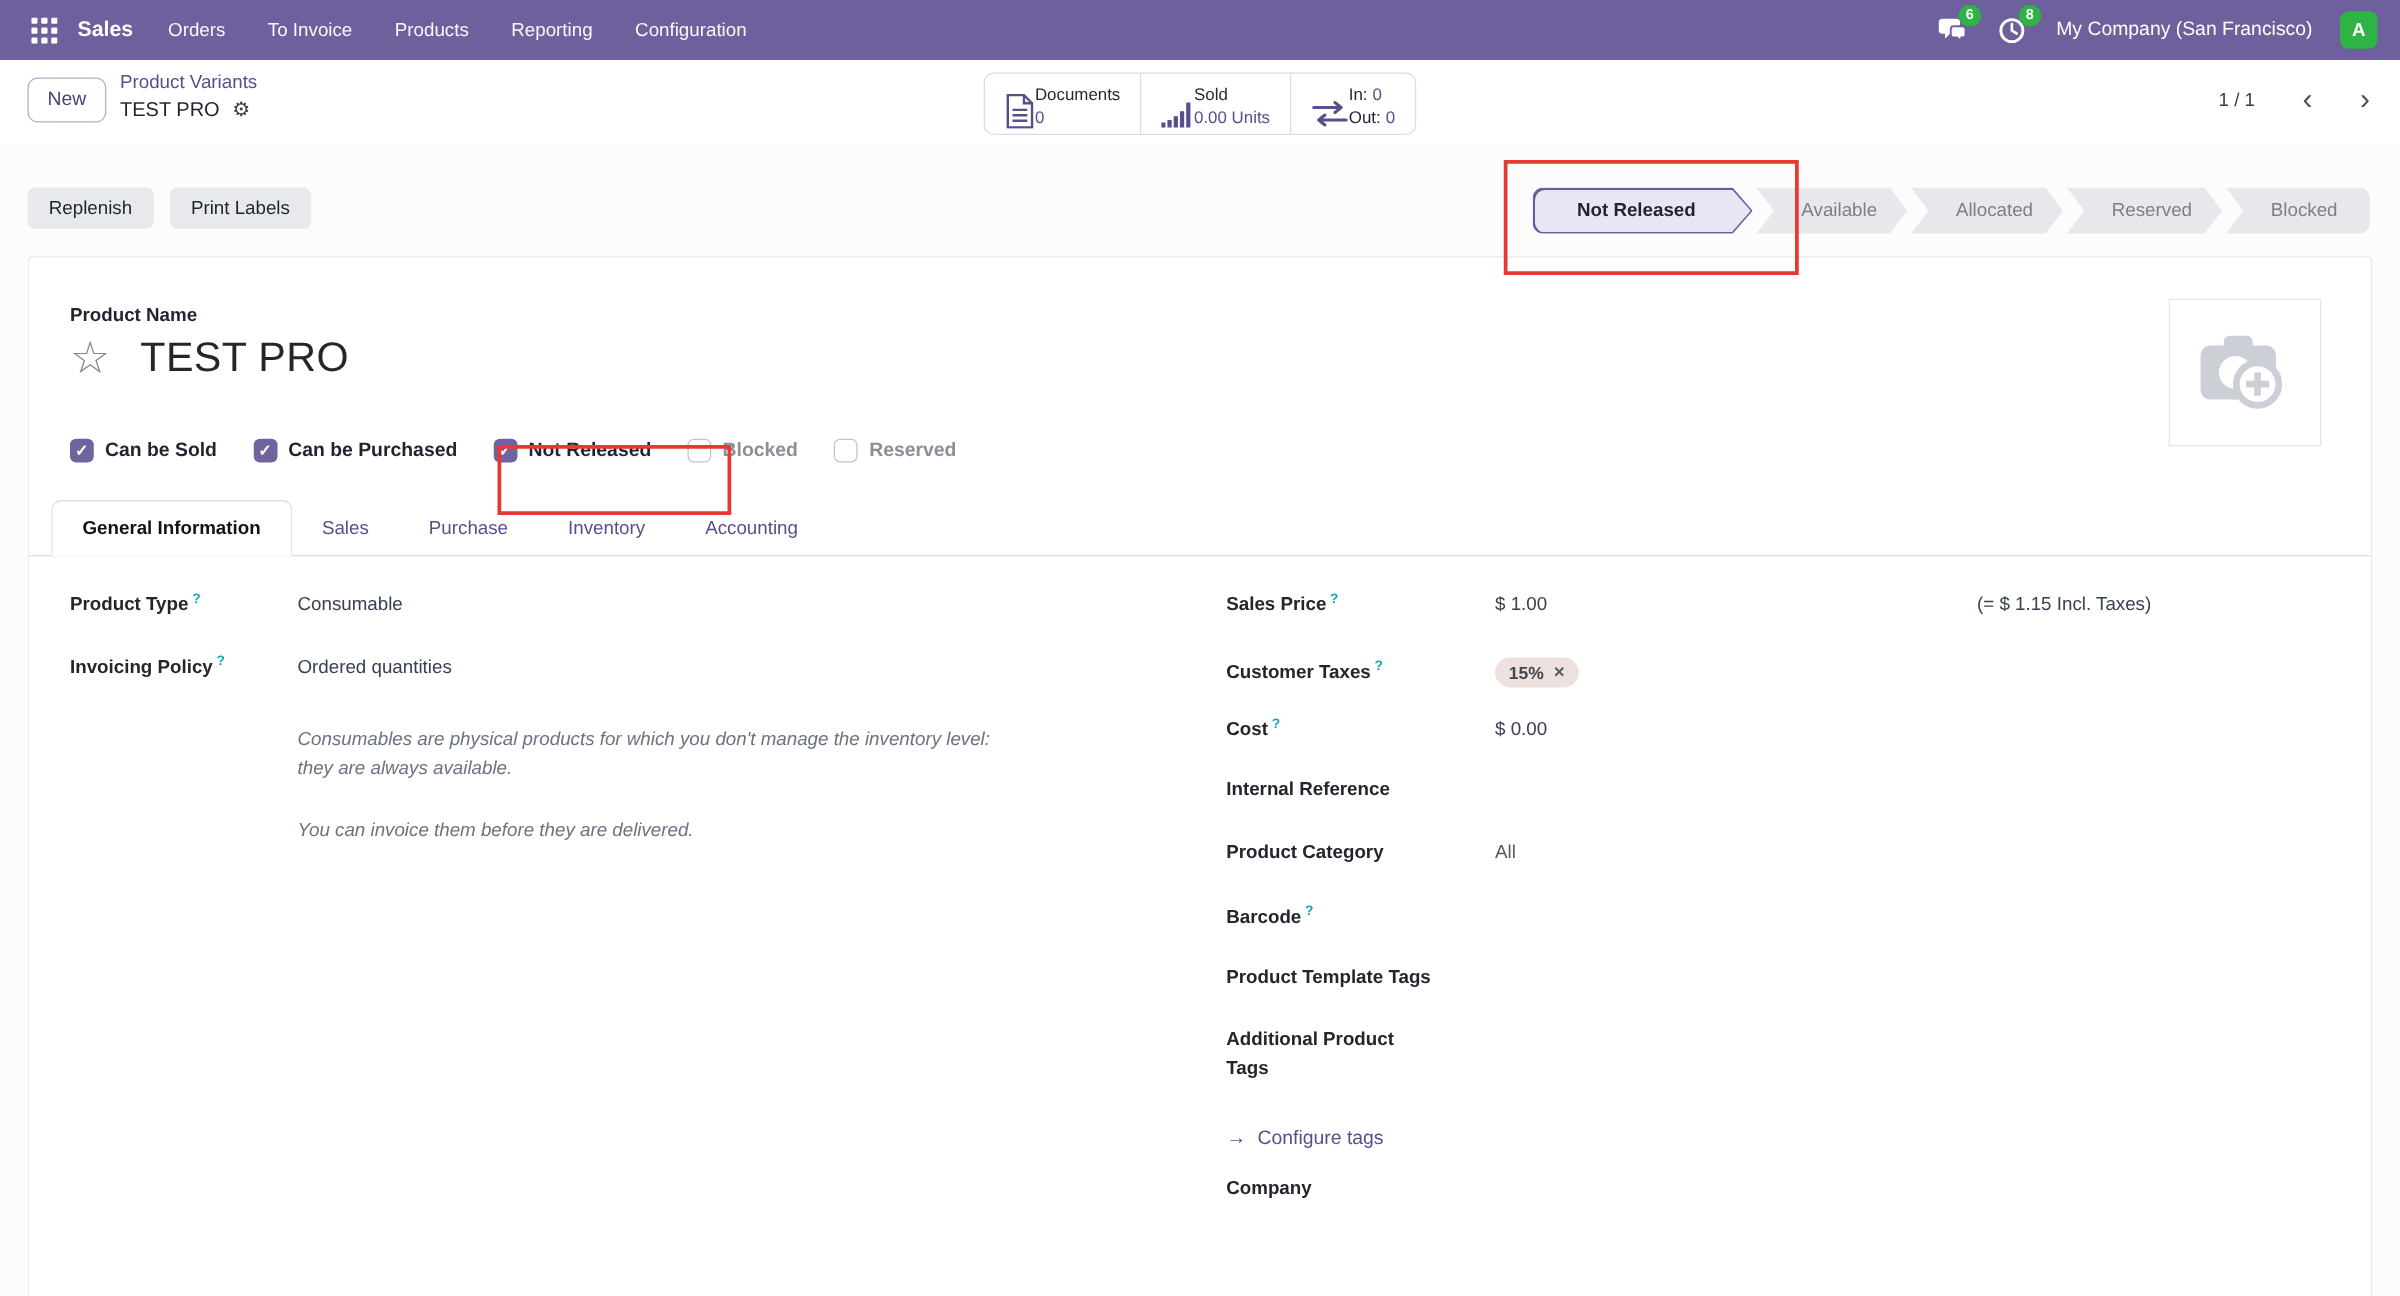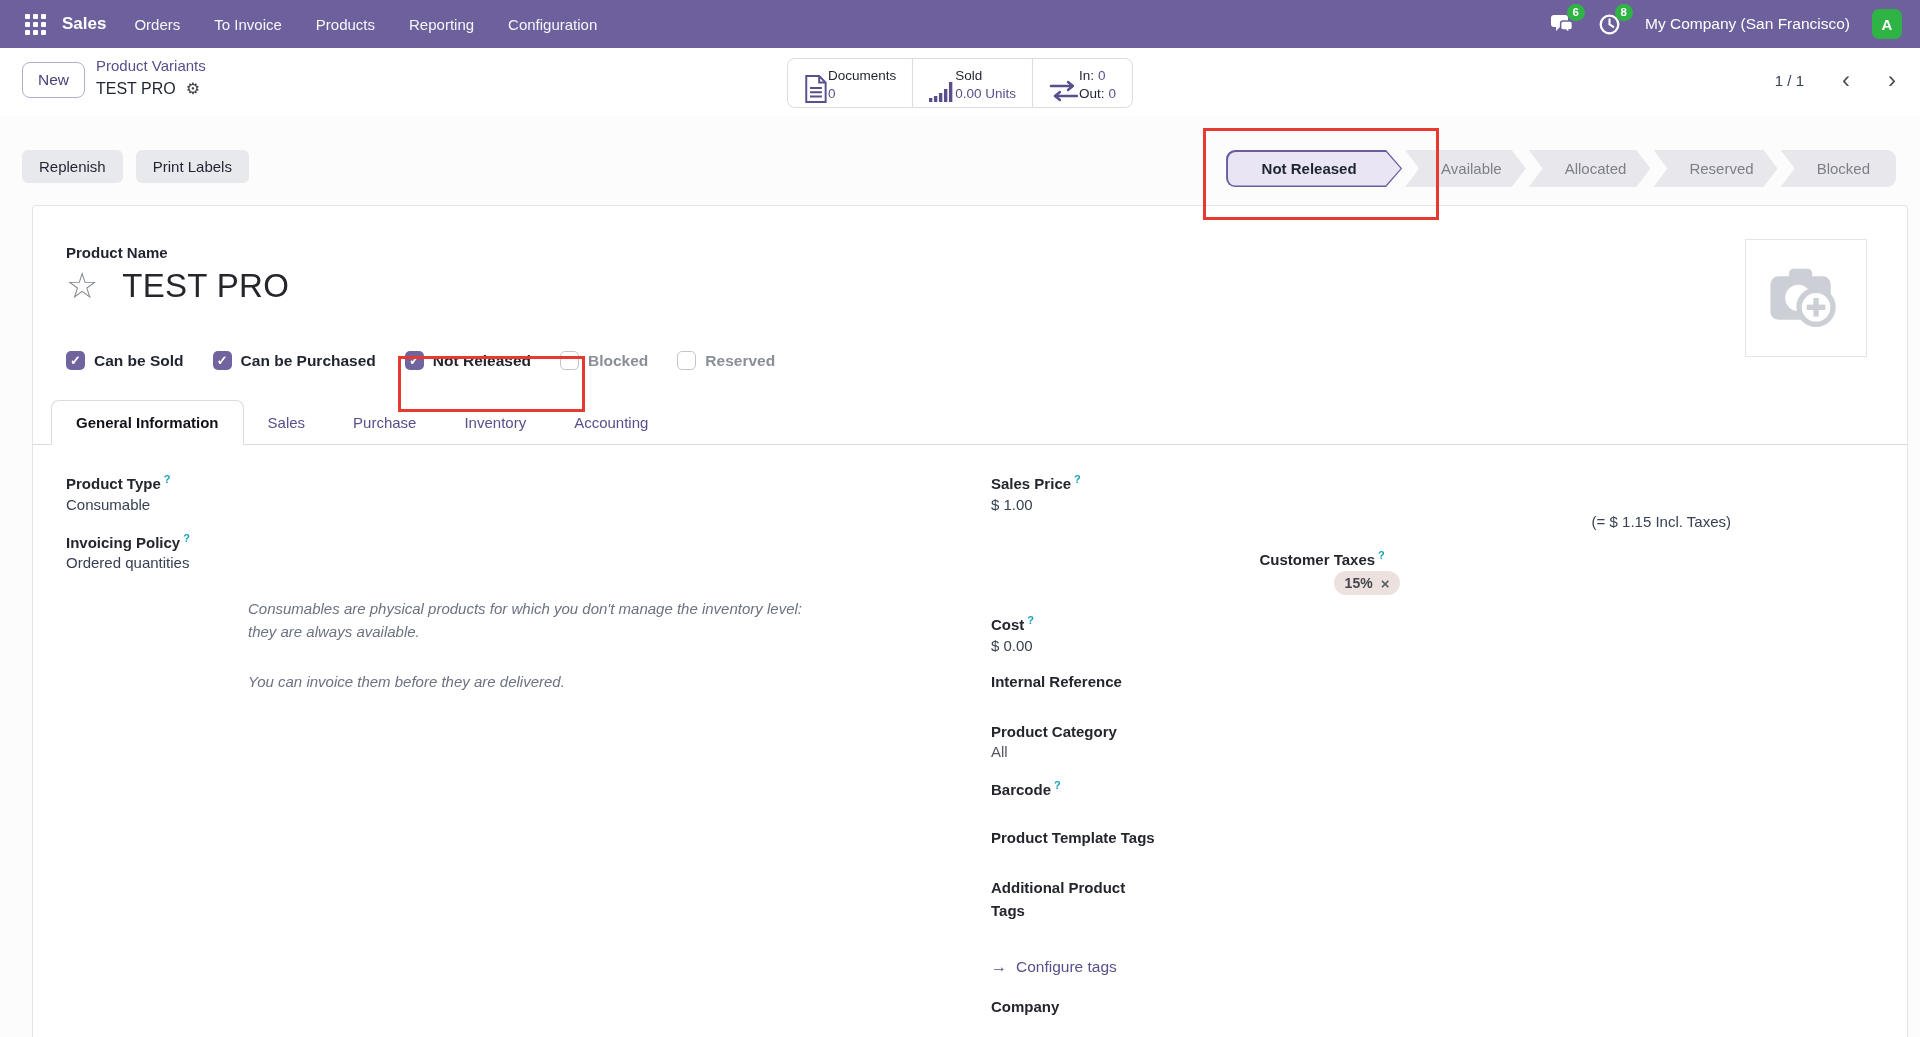--- a/index.html
+++ b/index.html
@@ -69,21 +69,21 @@
     display:flex;align-items:center;justify-content:center;font-size:15px;font-weight:600;color:#1f2430;
     padding-right:10px;}
   .status-step.mid{background:var(--status-inactive-bg);color:#7c7f88;font-size:15px;margin-left:3px;
     padding:0 24px 0 36px;
     clip-path:polygon(0 0,calc(100% - 14px) 0,100% 50%,calc(100% - 14px) 100%,0 100%,14px 50%);}
   .status-step.last{background:var(--status-inactive-bg);color:#7c7f88;font-size:15px;margin-left:3px;
     padding:0 26px 0 36px;border-radius:0 9px 9px 0;
     clip-path:polygon(0 0,100% 0,100% 100%,0 100%,14px 50%);}
 
   
-  .sheet{position:absolute;left:32px;top:205px;width:1876px;height:832px;background:#fff;
+  .sheet{position:absolute;left:22px;top:205px;width:1876px;height:832px;background:#fff;
     border:1px solid #e3e5e9;border-bottom:none;border-radius:4px 4px 0 0;padding:38px 33px 0 33px;}
   .image-placeholder{position:absolute;top:33px;right:40px;width:122px;height:118px;border:1px solid #e3e5e9;
     display:flex;align-items:center;justify-content:center;cursor:pointer;background:#fff;}
   .product-name-label{font-size:15px;font-weight:600;color:#1f2430;}
   .name-row{display:flex;align-items:center;margin-top:6px;}
   .star-icon{font-size:36px;color:#83878f;line-height:1;cursor:pointer;margin-right:24px;}
   .product-name{font-size:33px;color:#24262c;letter-spacing:.3px;}
   .checkbox-row{display:flex;align-items:center;gap:29px;margin-top:46px;}
   .cb-item{display:flex;align-items:center;gap:9px;cursor:pointer;}
   .cb-box{width:19px;height:19px;border-radius:5px;flex:0 0 auto;position:relative;}
@@ -98,21 +98,21 @@
   .tab-strip{display:flex;align-items:flex-end;margin:30px -33px 0 -33px;padding:0 18px;
     border-bottom:1px solid #d9dbe0;}
   .tab{padding:13px 24px;font-size:15px;color:var(--accent-purple);cursor:pointer;white-space:nowrap;}
   .tab.active{color:#111318;font-weight:600;background:#fff;border:1px solid #d9dbe0;border-bottom:1px solid #fff;
     border-radius:8px 8px 0 0;margin-bottom:-1px;text-align:center;}
 
   
   .tab-content{display:flex;padding-top:26px;}
   .col-left{width:905px;flex:0 0 auto;}
   .col-right{width:752px;flex:0 0 auto;margin-left:20px;}
-  .form-row{display:flex;align-items:baseline;min-height:33px;margin-bottom:17px;flex-direction:column;}
+  .form-row{display:flex;align-items:baseline;min-height:33px;margin-bottom:17px;}
   .col-left .form-label{width:182px;flex:0 0 auto;}
   .col-right .form-label{width:215px;padding-right:50px;flex:0 0 auto;}
   .form-label{font-size:15px;font-weight:600;color:#23262d;line-height:1.5;}
   .help{color:#17a2b8;font-size:11px;font-weight:600;margin-left:3px;cursor:pointer;}
   .form-value{font-size:15px;color:#374151;}
   .muted-value{color:#55585e;}
   .taxes-note{margin-left:auto;font-size:15px;color:#374151;padding-right:12px;}
   .help-text{margin-left:182px;max-width:572px;font-style:italic;color:#6b7280;font-size:15px;line-height:1.55;}
   .help-text.first{margin-top:26px;}
   .help-text.second{margin-top:26px;}

